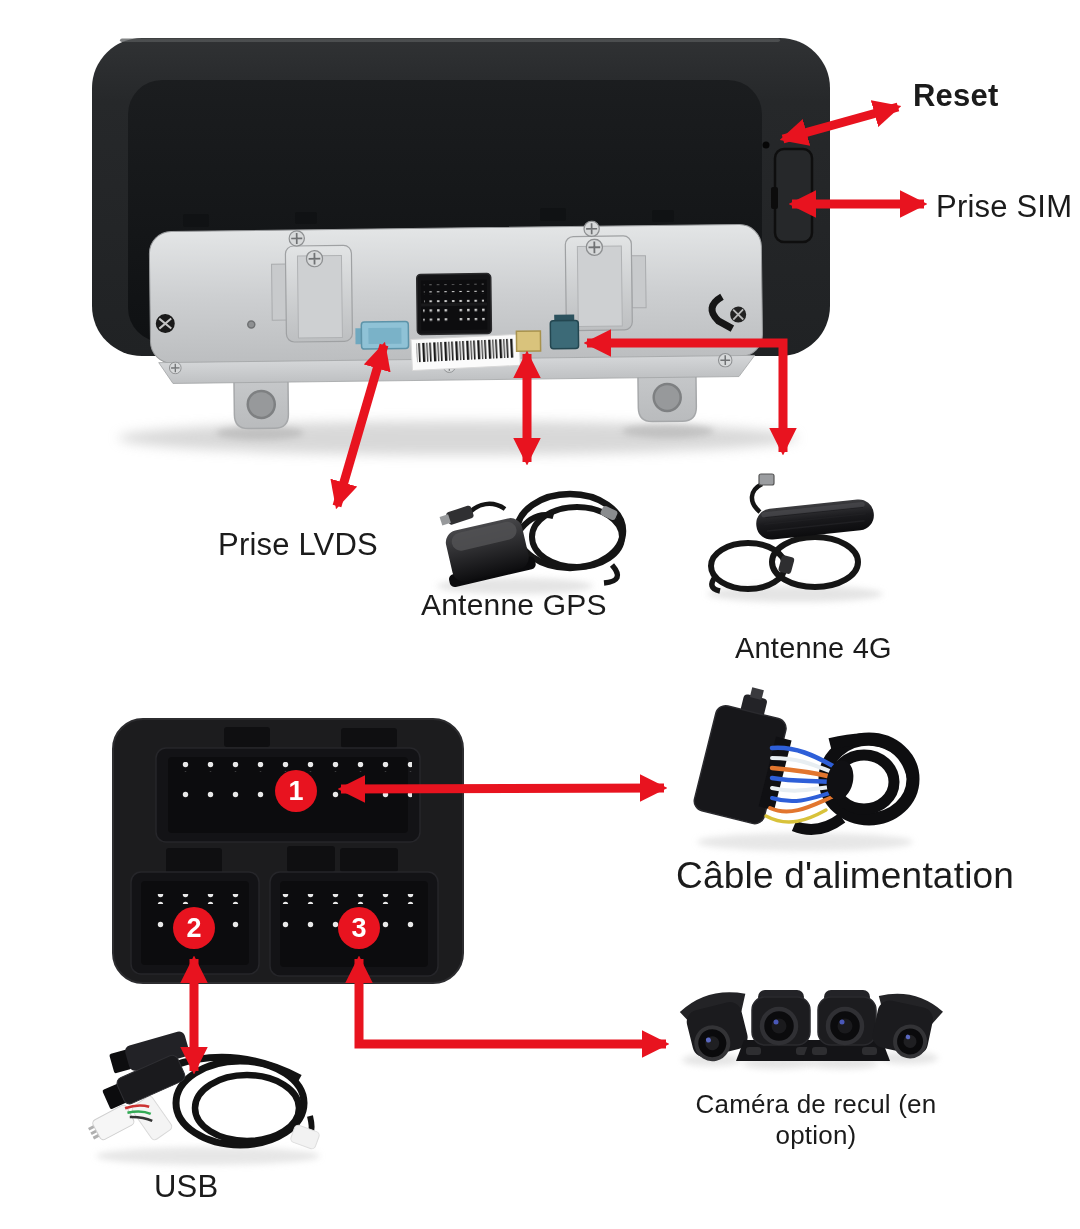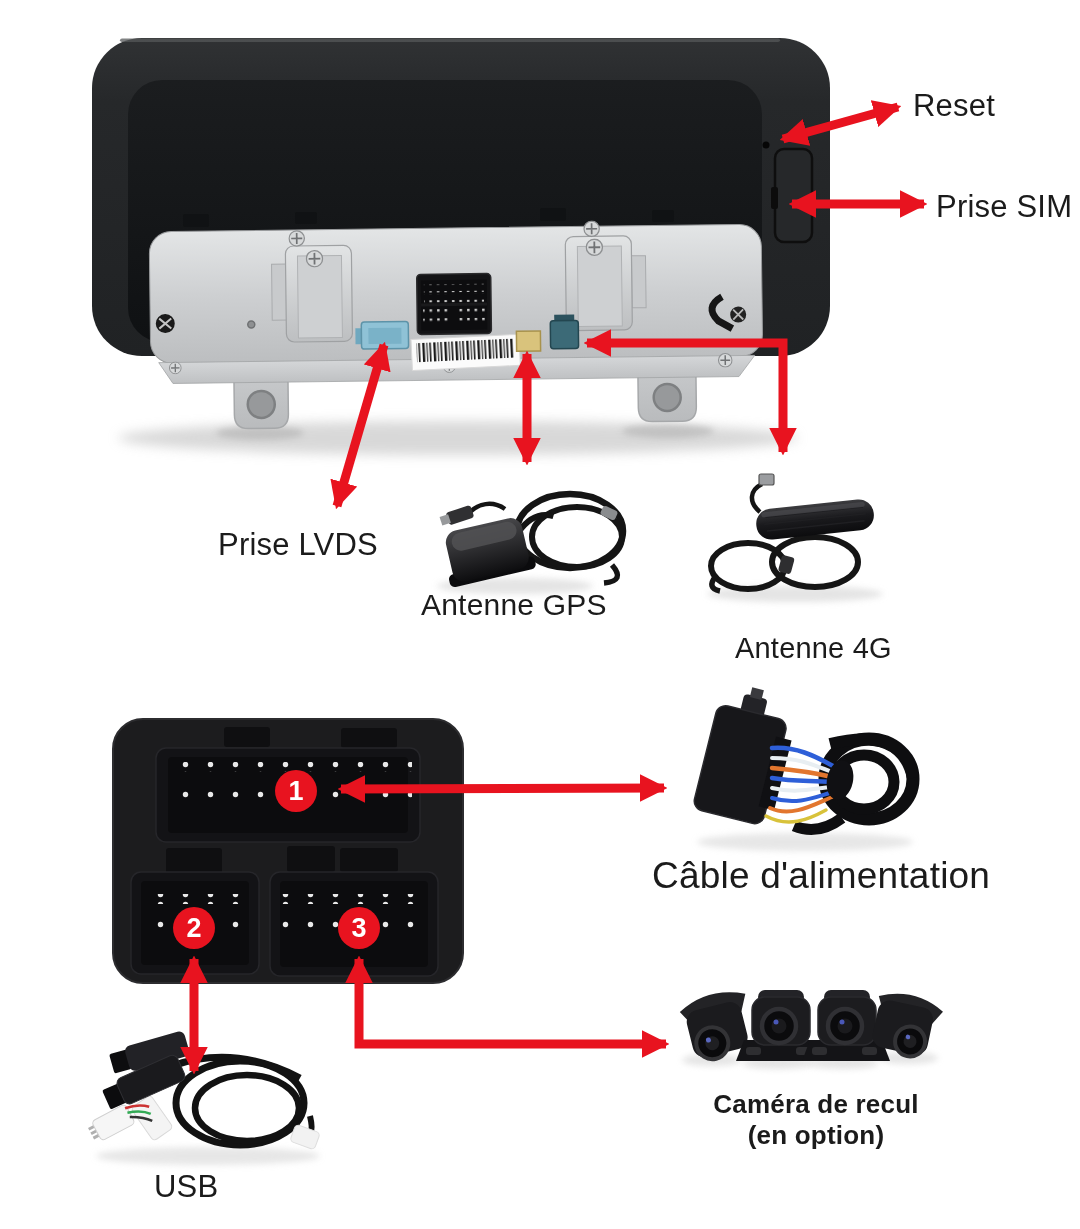--- a/index.html
+++ b/index.html
@@ -12,29 +12,29 @@
     position:relative;width:1080px;height:1229px;overflow:hidden;
     background:var(--color-background);
     font-family:"Liberation Sans",sans-serif;
   }
   .stage svg{position:absolute;left:0;top:0;}
   .label{
     position:absolute;color:var(--color-text);
     font:400 30px/1.15 "Liberation Sans",sans-serif;
     white-space:nowrap;letter-spacing:0.2px;
   }
-  .label-reset{left:913px;top:88px;font-size:31px;}
+  .label-reset{left:913px;top:78px;font-size:31px;font-weight:bold;}
   .label-sim{left:936px;top:189px;font-size:31px;}
   .label-lvds{left:218px;top:527px;font-size:31px;text-align:center;}
   .label-gps{left:421px;top:588px;font-size:30px;}
   .label-4g{left:735px;top:632px;font-size:29px;}
-  .label-power{left:652px;top:855px;font-size:37px;text-align:center;}
+  .label-power{left:676px;top:855px;font-size:37px;text-align:center;}
   .label-usb{left:154px;top:1169px;font-size:31px;}
   .label-camera{left:690px;top:1089px;width:252px;font-size:26px;line-height:1.2;
-    white-space:normal;text-align:center;font-weight:bold;}
+    white-space:normal;text-align:center;}
   .badge{
     position:absolute;width:42px;height:42px;border-radius:50%;
     background:var(--color-accent-red);color:#fff;
     font:700 27px "Liberation Sans",sans-serif;
     display:flex;align-items:center;justify-content:center;
     transform:translate(-50%,-50%);
   }
   .badge-1{left:296px;top:791px;}
   .badge-2{left:194px;top:928px;}
   .badge-3{left:359px;top:928px;}

